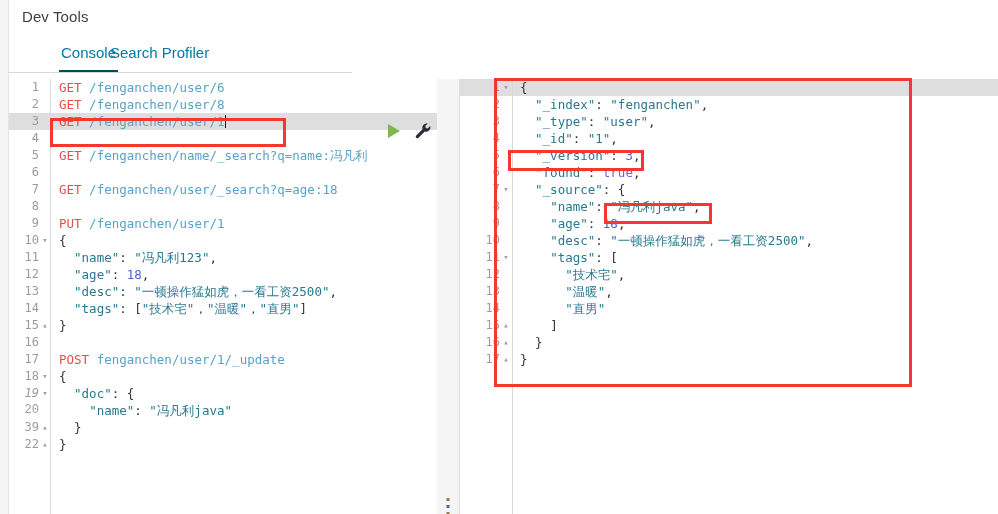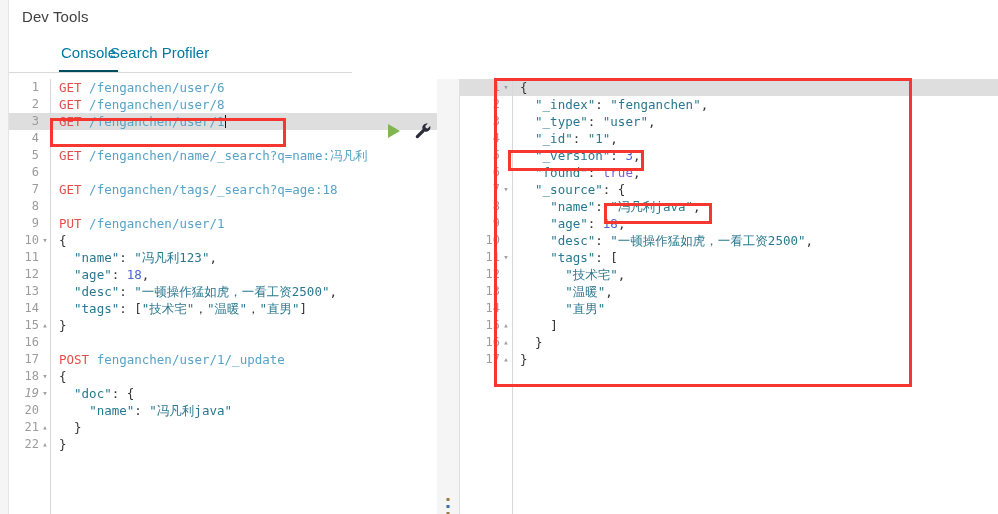--- a/index.html
+++ b/index.html
@@ -178,35 +178,35 @@
   <div class="tabbar-underline"></div>
 
   <div class="pane pane-left">
     <div class="lines" id="left-lines">
         <div class="line"><span class="ln" style="width: 30px;">1</span><span class="code" style="left: 50px;"><span class="m">GET</span> <span class="u">/fenganchen/user/6</span></span></div>
         <div class="line"><span class="ln" style="width: 30px;">2</span><span class="code" style="left: 50px;"><span class="m">GET</span> <span class="u">/fenganchen/user/8</span></span></div>
         <div class="line hl"><span class="ln" style="width: 30px;">3</span><span class="code" style="left: 50px;"><span class="m">GET</span> <span class="u">/fenganchen/user/1</span><span class="caret"></span></span></div>
         <div class="line"><span class="ln" style="width: 30px;">4</span><span class="code" style="left: 50px;"></span></div>
         <div class="line"><span class="ln" style="width: 30px;">5</span><span class="code" style="left: 50px;"><span class="m">GET</span> <span class="u">/fenganchen/name/_search?q=name:冯凡利</span></span></div>
         <div class="line"><span class="ln" style="width: 30px;">6</span><span class="code" style="left: 50px;"></span></div>
-        <div class="line"><span class="ln" style="width: 30px;">7</span><span class="code" style="left: 50px;"><span class="m">GET</span> <span class="u">/fenganchen/tags/_search?q=age:18</span></span></div>
+        <div class="line"><span class="ln" style="width: 30px;">7</span><span class="code" style="left: 50px;"><span class="m">GET</span> <span class="u">/fenganchen/user/_search?q=age:18</span></span></div>
         <div class="line"><span class="ln" style="width: 30px;">8</span><span class="code" style="left: 50px;"></span></div>
         <div class="line"><span class="ln" style="width: 30px;">9</span><span class="code" style="left: 50px;"><span class="m">PUT</span> <span class="u">/fenganchen/user/1</span></span></div>
         <div class="line"><span class="ln" style="width: 30px;">10</span><span class="fold" style="left: 31px;">▾</span><span class="code" style="left: 50px;"><span class="p">{</span></span></div>
         <div class="line"><span class="ln" style="width: 30px;">11</span><span class="code" style="left: 50px;"><span class="p"> </span><span class="p"> </span><span class="k">"name"</span><span class="p">:</span><span class="p"> </span><span class="k">"冯凡利123"</span><span class="p">,</span></span></div>
         <div class="line"><span class="ln" style="width: 30px;">12</span><span class="code" style="left: 50px;"><span class="p"> </span><span class="p"> </span><span class="k">"age"</span><span class="p">:</span><span class="p"> </span><span class="n">18</span><span class="p">,</span></span></div>
         <div class="line"><span class="ln" style="width: 30px;">13</span><span class="code" style="left: 50px;"><span class="p"> </span><span class="p"> </span><span class="k">"desc"</span><span class="p">:</span><span class="p"> </span><span class="k">"一顿操作猛如虎，一看工资2500"</span><span class="p">,</span></span></div>
         <div class="line"><span class="ln" style="width: 30px;">14</span><span class="code" style="left: 50px;"><span class="p"> </span><span class="p"> </span><span class="k">"tags"</span><span class="p">:</span><span class="p"> </span><span class="p">[</span><span class="k">"技术宅"</span><span class="p">，</span><span class="k">"温暖"</span><span class="p">，</span><span class="k">"直男"</span><span class="p">]</span></span></div>
         <div class="line"><span class="ln" style="width: 30px;">15</span><span class="fold" style="left: 31px;">▴</span><span class="code" style="left: 50px;"><span class="p">}</span></span></div>
         <div class="line"><span class="ln" style="width: 30px;">16</span><span class="code" style="left: 50px;"></span></div>
         <div class="line"><span class="ln" style="width: 30px;">17</span><span class="code" style="left: 50px;"><span class="m">POST</span> <span class="u">fenganchen/user/1/_update</span></span></div>
         <div class="line"><span class="ln" style="width: 30px;">18</span><span class="fold" style="left: 31px;">▾</span><span class="code" style="left: 50px;"><span class="p">{</span></span></div>
         <div class="line"><span class="ln" style="width: 30px; font-style: italic;">19</span><span class="fold" style="left: 31px;">▾</span><span class="code" style="left: 50px;"><span class="p"> </span><span class="p"> </span><span class="k">"doc"</span><span class="p">:</span><span class="p"> </span><span class="p">{</span></span></div>
-        <div class="line"><span class="ln" style="width: 30px;">20</span><span class="code" style="left: 50px;"><span class="p"> </span><span class="p"> </span><span class="p"> </span><span class="p"> </span><span class="k">"name"</span><span class="p">:</span><span class="p"> </span><span class="k">"冯凡利java"</span></span></div>
-        <div class="line"><span class="ln" style="width: 30px;">21</span><span class="fold" style="left: 31px;">▴</span><span class="code" style="left: 50px;"><span class="p"> </span><span class="p"> </span><span class="p">}</span></span></div>
+        <div class="line"><span class="ln" style="width: 30px; font-family: Liberation Mono, monospace;">20</span><span class="code" style="left: 50px;"><span class="p"> </span><span class="p"> </span><span class="p"> </span><span class="p"> </span><span class="k">"name"</span><span class="p">:</span><span class="p"> </span><span class="k">"冯凡利java"</span></span></div>
+        <div class="line"><span class="ln" style="width: 30px;">39</span><span class="fold" style="left: 31px;">▴</span><span class="code" style="left: 50px;"><span class="p"> </span><span class="p"> </span><span class="p">}</span></span></div>
         <div class="line"><span class="ln" style="width: 30px;">22</span><span class="fold" style="left: 31px;">▴</span><span class="code" style="left: 50px;"><span class="p">}</span></span></div>
       </div>
     <div class="vline" style="left:41px; top:0; height:435px;"></div>
   </div>
 
   <div class="run-controls">
     <div class="play-icon"></div>
     <div class="wrench-icon">
       <svg width="18" height="18" viewBox="0 0 18 18">
         <path d="M12.6 1.6a4.3 4.3 0 0 0-4.1 5.6L2.2 13.5a1.6 1.6 0 0 0 2.3 2.3l6.3-6.3a4.3 4.3 0 0 0 5.6-4.1c0-.5-.1-1-.3-1.4l-2.4 2.4-1.9-.5-.5-1.9 2.4-2.4c-.4-.2-.8-.3-1.1-.3z" fill="#2b2b3a"></path>

